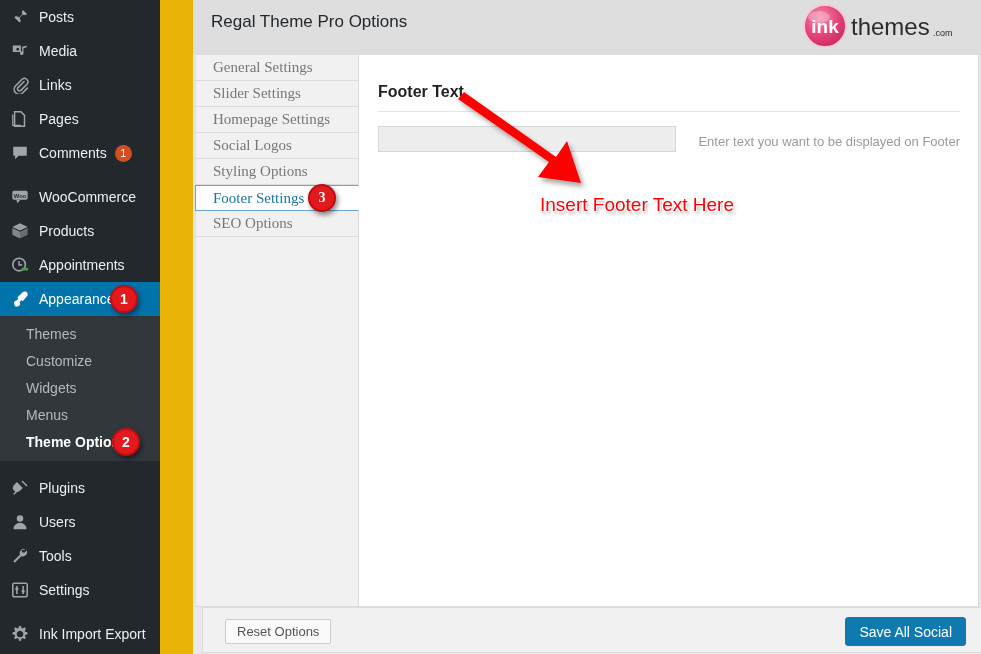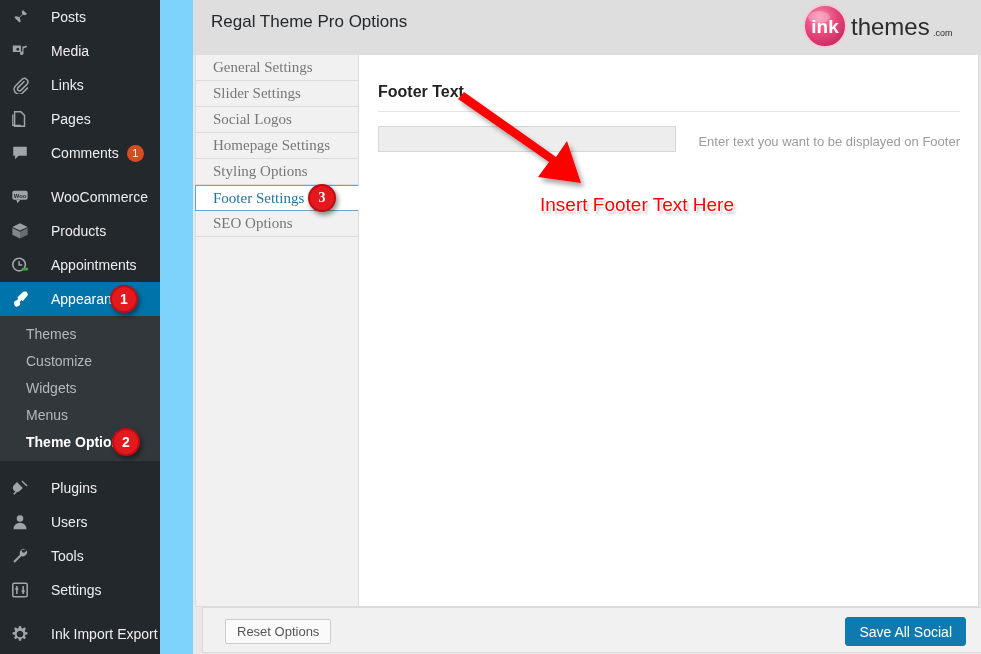--- a/index.html
+++ b/index.html
@@ -13,21 +13,21 @@
   
   #adminmenu{
     position:absolute;left:0;top:0;width:160px;height:654px;
     background:#23282d;color:#eee;
   }
   .menu-item{
     position:relative;height:34px;display:flex;align-items:center;
     padding-left:10px;box-sizing:border-box;
     font-size:14px;color:#eee;white-space:nowrap;
   }
-  .menu-item .mlabel{margin-left:21px;}
+  .menu-item .mlabel{margin-left:9px;}
   .menu-item.current{background:#0073aa;color:#fff;width:160px;}
   .menu-sep{height:10px;}
   .mi-icon{
     width:20px;height:20px;flex:0 0 20px;
     display:flex;align-items:center;justify-content:center;
     color:#a0a5aa;
   }
   .menu-item.current .mi-icon{color:#fff;}
   .mi-icon svg{display:block;}
 
@@ -55,21 +55,21 @@
     background:#e3191e;border:2px solid #c10d12;
     color:#fff;font-size:14px;font-weight:bold;
     display:flex;align-items:center;justify-content:center;
     box-shadow:2px 3px 5px rgba(0,0,0,.45);
     box-sizing:border-box;z-index:40;
   }
 
   
   #wpcontent{
     position:absolute;left:160px;top:0;width:821px;height:654px;
-    background:#7dd3fc;
+    background:#eab308;
   }
   #optionsframework{
     position:absolute;left:33px;top:0;width:788px;height:654px;
     background:#e8e8e8;
     box-sizing:border-box;
   }
 
   
   .of-header{
     position:absolute;left:0;top:0;width:788px;height:55px;
@@ -349,24 +349,24 @@
 
     <div class="of-panel">
       <div class="of-nav">
           <div class="of-tab">
             <span>General Settings</span>
           </div>
           <div class="of-tab">
             <span>Slider Settings</span>
           </div>
           <div class="of-tab">
+            <span>Homepage Settings</span>
+          </div>
+          <div class="of-tab">
             <span>Social Logos</span>
-          </div>
-          <div class="of-tab">
-            <span>Homepage Settings</span>
           </div>
           <div class="of-tab">
             <span>Styling Options</span>
           </div>
           <div class="of-tab active">
             <span>Footer Settings</span>
             <span class="step" style="right:22px;">3</span>
           </div>
           <div class="of-tab">
             <span>SEO Options</span>

